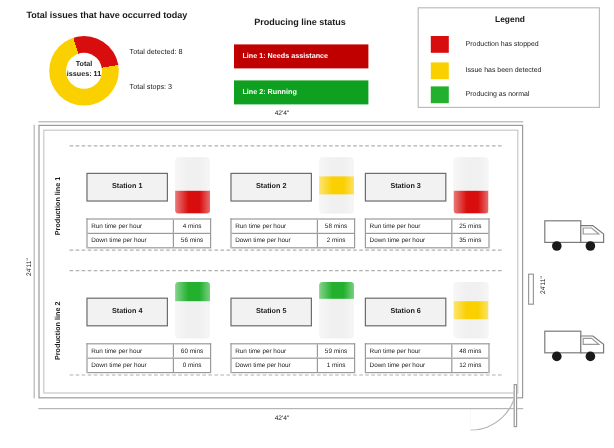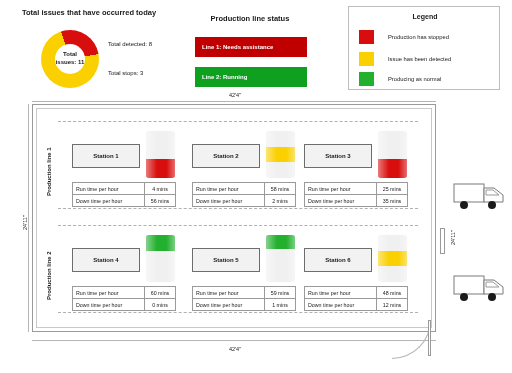--- a/index.html
+++ b/index.html
@@ -118,21 +118,21 @@
     <div id="donut-center">
       <div>Total</div>
       <div>issues: 11</div>
     </div>
   </div>
   <div id="detected-text">Total detected: 8</div>
   <div id="stops-text">Total stops: 3</div>
 </div>
 
 <div class="abs" id="status-panel">
-  <div id="status-title">Production line status</div>
+  <div id="status-title">Producing line status</div>
   <div class="status-bar" id="status-line1" style="background: rgb(192, 0, 0);">
     <span>Line 1: Needs assistance</span>
   </div>
   <div class="status-bar" id="status-line2" style="background: rgb(15, 160, 32);">
     <span>Line 2: Running</span>
   </div>
 </div>
 
 <div class="abs" id="legend">
   <div id="legend-title">Legend</div>

